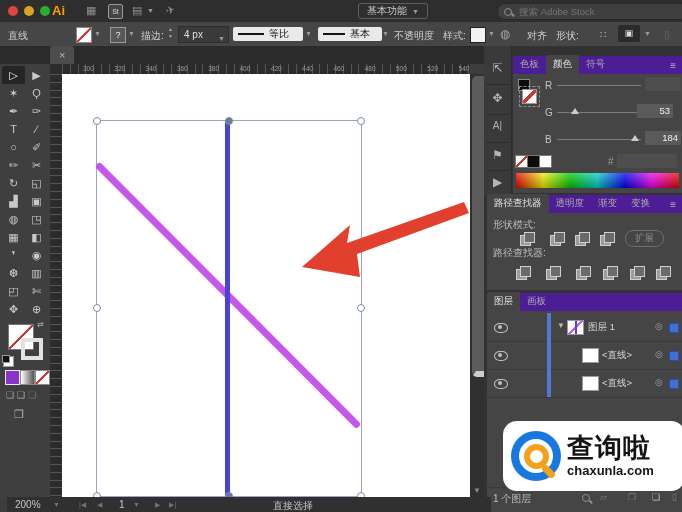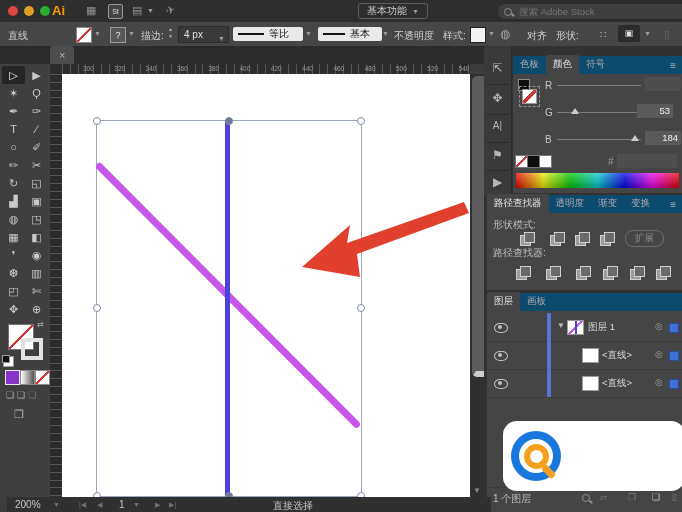--- a/index.html
+++ b/index.html
@@ -87,21 +87,21 @@
   .handle.solid{background:#6c7a96;}
   #arrow-wrap{position:absolute;left:300px;top:198px;width:170px;height:80px;}
 
   
   #dock{position:absolute;left:484px;top:46px;width:198px;height:466px;background:#323232;}
   #icon-strip{position:absolute;left:0;top:0;width:27px;height:149px;background:#3a3a3a;border-right:1px solid #2c2c2c;}
   .strip-ic{position:absolute;left:0;width:27px;text-align:center;color:#b5b5b5;font-size:12px;}
   .strip-sep{position:absolute;left:2px;width:23px;height:1px;background:#2c2c2c;}
 
   .panel{position:absolute;background:#454545;}
-  .ptabs{position:absolute;left:0;top:0;right:0;height:18px;background:#0c4a6e;display:flex;align-items:flex-end;
+  .ptabs{position:absolute;left:0;top:0;right:0;height:18px;background:#4c1d95;display:flex;align-items:flex-end;
       color:#ababab;font-size:9.5px;}
   .ptab{padding:3px 7px 3px 7px;}
   .ptab.active{background:#454545;color:#e3e3e3;border-radius:2px 2px 0 0;}
   .pmenu{margin-left:auto;padding:3px 6px;color:#b5b5b5;font-size:10px;}
 
   
   #color-panel{left:513px;top:56px;width:169px;height:137px;position:absolute;}
   .proxy-fill{position:absolute;left:5px;top:23px;width:10px;height:10px;background:#0d0d0d;border:1px solid #8a8a8a;}
   .proxy-stroke{position:absolute;left:9px;top:33px;width:13px;height:13px;background:#fff;border:1px solid #999;
       outline:1px dashed #8a8a8a;outline-offset:2px;
@@ -424,15 +424,19 @@
     <span class="navdim" style="left:162px">▶|</span>
     <span style="left:266px">直接选择</span>
   </div>
 
   <div id="watermark">
     <span class="wm-logo">
       <span class="wm-ring"></span>
         <span class="wm-mag"></span>
         <span class="wm-handle"></span>
     </span>
+    <span class="wm-text">
+      <span class="wm-title">查询啦</span>
+      <span class="wm-domain">chaxunla.com</span>
+    </span>
   </div>
 
 </div>
 
 </body></html>

